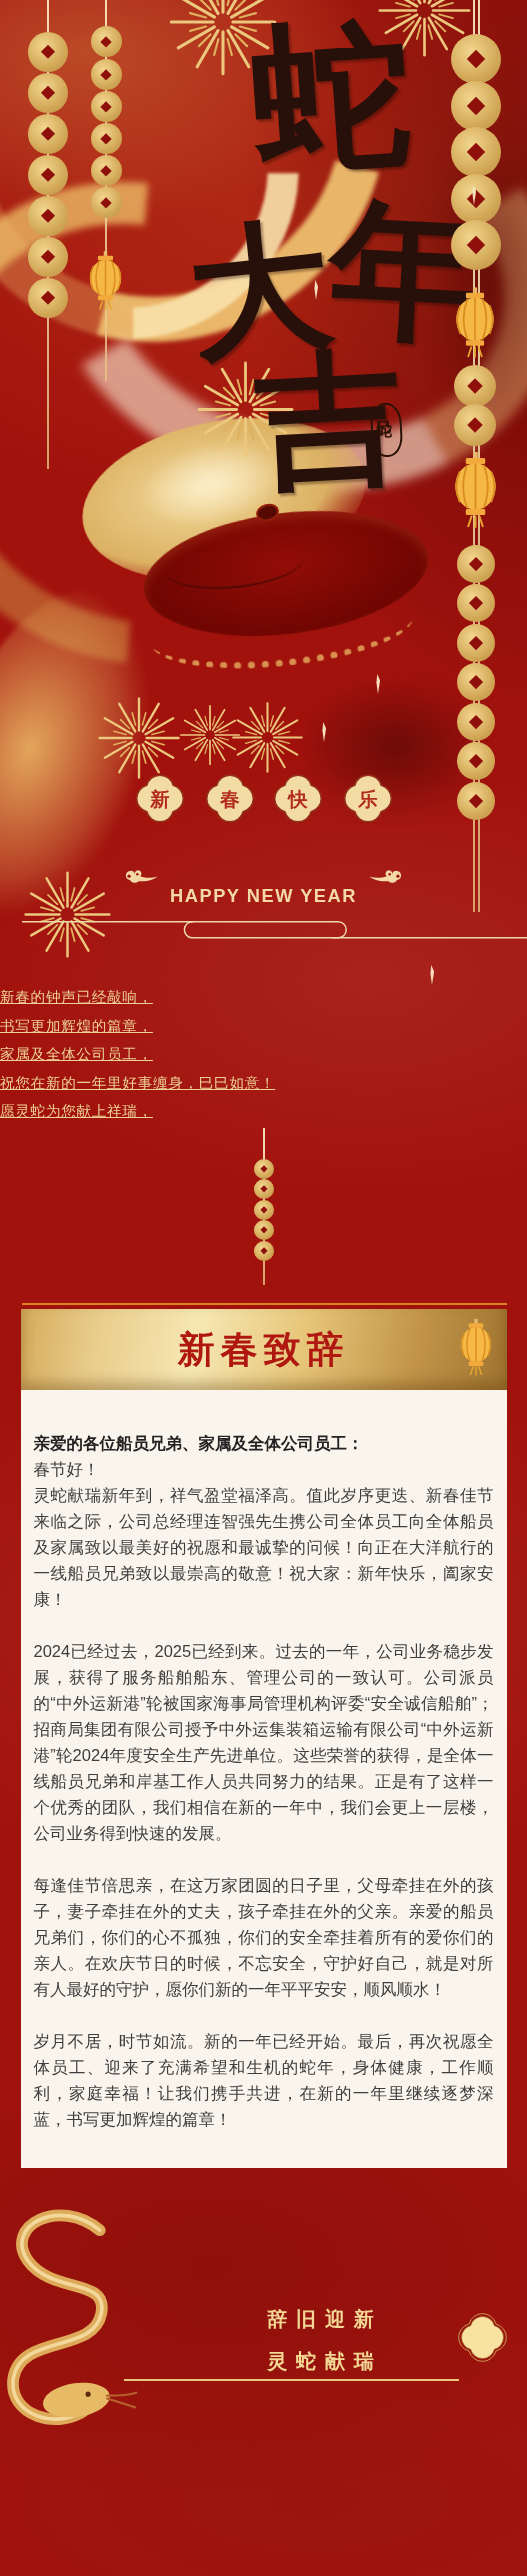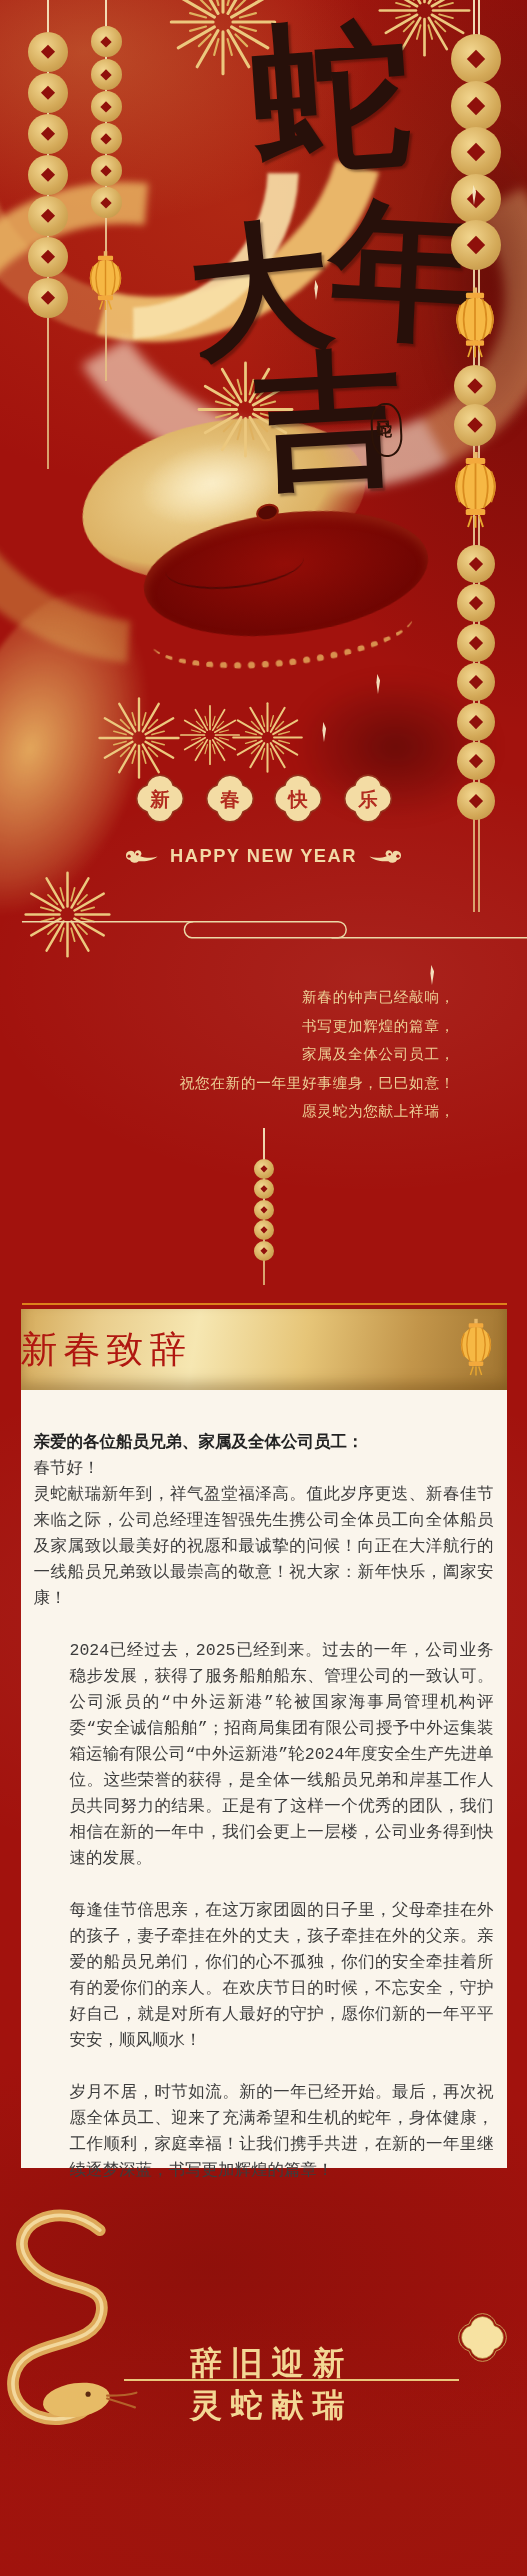--- a/index.html
+++ b/index.html
@@ -63,40 +63,40 @@
     position:absolute;}
   .coin::after{content:"";position:absolute;left:50%;top:50%;width:26%;height:26%;
     transform:translate(-50%,-50%) rotate(45deg);background:#8f100b;}
   .burst{position:absolute;overflow:visible;}
   .spark{position:absolute;width:5.1px;height:20px;background:#f8e9c4;
     clip-path:polygon(45% 0,100% 32%,58% 100%,28% 42%);opacity:.95;}
   
   .badge{position:absolute;top:770px;}
   
   .hnyrow{left:0;top:845px;width:527px;display:flex;align-items:center;justify-content:center;gap:11.7px;}
-  .hny{font-size:18.3px;font-weight:700;letter-spacing:1.5px;color:#f2d9a6;}
-  
-  
-  .poem{left:0;top:983px;width:455px;text-align:right;font-size:14.6px;line-height:28.6px;
-    letter-spacing:0.7px;color:#edd096;}
+  .hny{font-size:18.3px;font-weight:700;letter-spacing:1.5px;color:#f2d9a6;margin-top:40px;}
+  
+  
+  .poem{left:0;top:983px;width:455px;text-align:left;font-size:14.6px;line-height:28.6px;
+    letter-spacing:0.7px;color:#edd096;text-decoration:underline;}
   
   .topline{left:22px;top:1303px;width:485px;height:2.2px;background:#dd821c;}
   .goldbar{left:20.5px;top:1309px;width:486px;height:81px;
     background:linear-gradient(100deg,#d5ab5b 0%,#e9cd8c 16%,#f6e7b2 36%,#e6c578 58%,#c2954a 80%,#a07430 100%);
     box-shadow:inset 0 -7.3px 13px rgba(90,55,10,.35);}
-  .goldbar .title{display:block;text-align:left;line-height:81px;font-size:37px;font-weight:400;
+  .goldbar .title{display:block;text-align:center;line-height:81px;font-size:37px;font-weight:700;
     letter-spacing:5.9px;color:#b01710;}
   .letter{left:20.5px;top:1390px;width:486px;height:778px;background:#faf5ec;box-sizing:border-box;
     padding:40px 13px 0 13px;font-size:16.5px;line-height:26px;color:#3d3d3d;text-align:justify;}
-  .letter p{margin:0;font-family:Liberation Mono, monospace;}
-  .letter p.gap{margin-top:26px;margin-left:36px;}
+  .letter p{margin:0;}
+  .letter p.gap{margin-top:26px;}
   .salutation{font-weight:700;color:#222;}
   
-  .slogan{left:190px;top:2298px;width:261px;text-align:left;color:#f3d794;
-    font-size:32px;font-weight:600;letter-spacing:8.8px;line-height:42px;margin-top:44px;}
+  .slogan{left:190px;top:2298px;width:261px;text-align:center;color:#f3d794;
+    font-size:20px;font-weight:600;letter-spacing:8.8px;line-height:42px;}
   .slogan div{margin-right:-8.8px;}
   .hrgold{left:124px;top:2379px;width:335px;height:2.2px;background:#e9c87c;}
   .endrow{left:0;top:2507px;width:527px;display:flex;align-items:center;justify-content:center;gap:10.3px;}
   .endtxt{font-size:20px;font-weight:600;letter-spacing:2.2px;color:#f6e9cb;}
   .mirror{transform:scaleX(-1);}
 </style>
 </head>
 <body>
 
 <div class="page">

